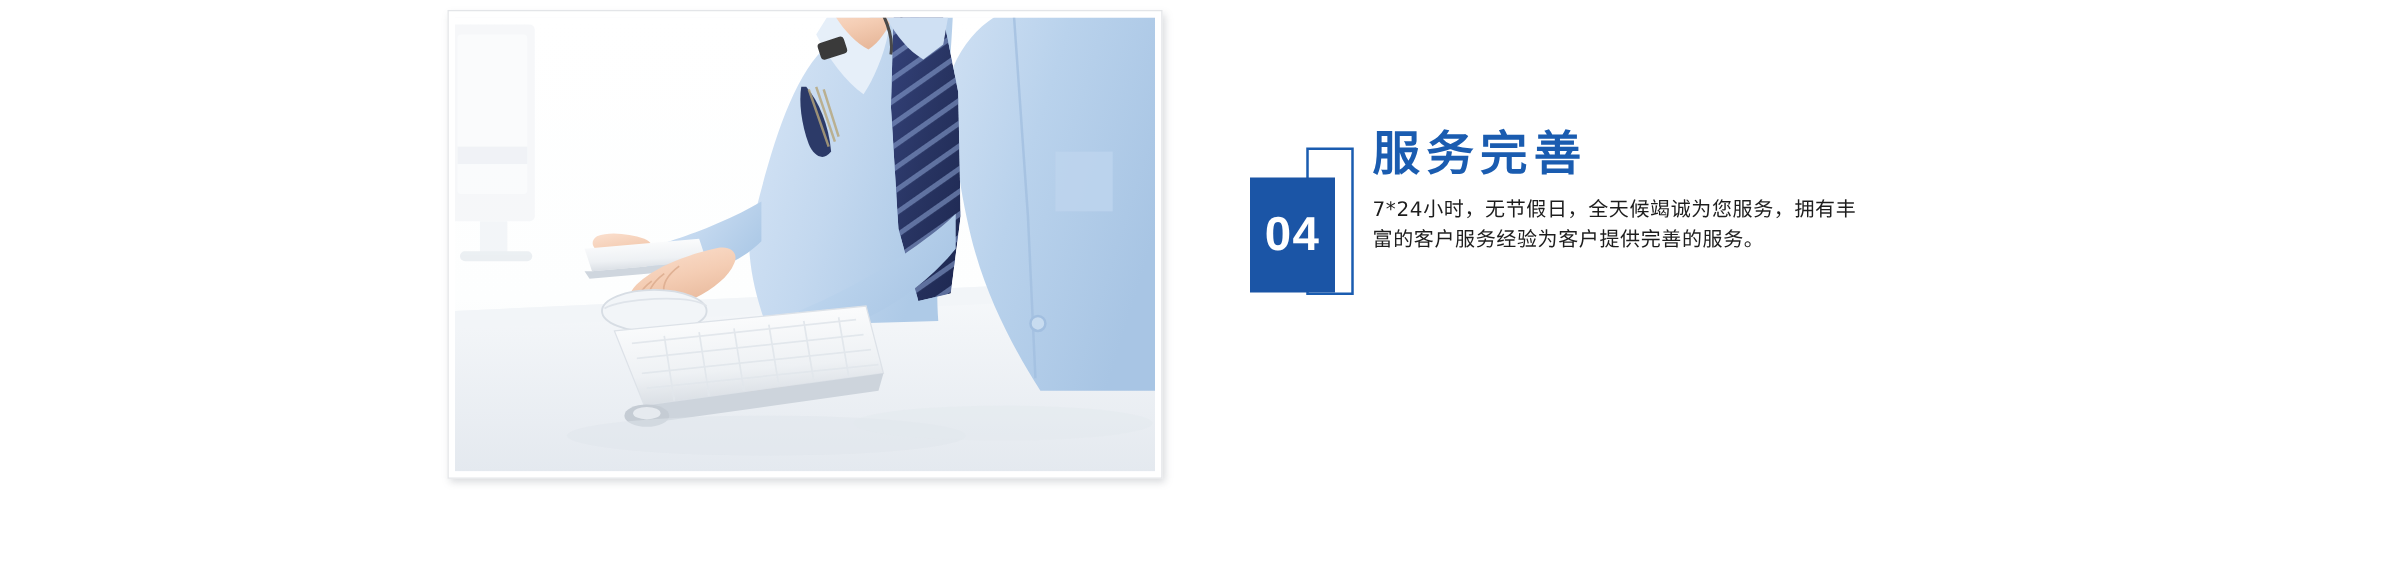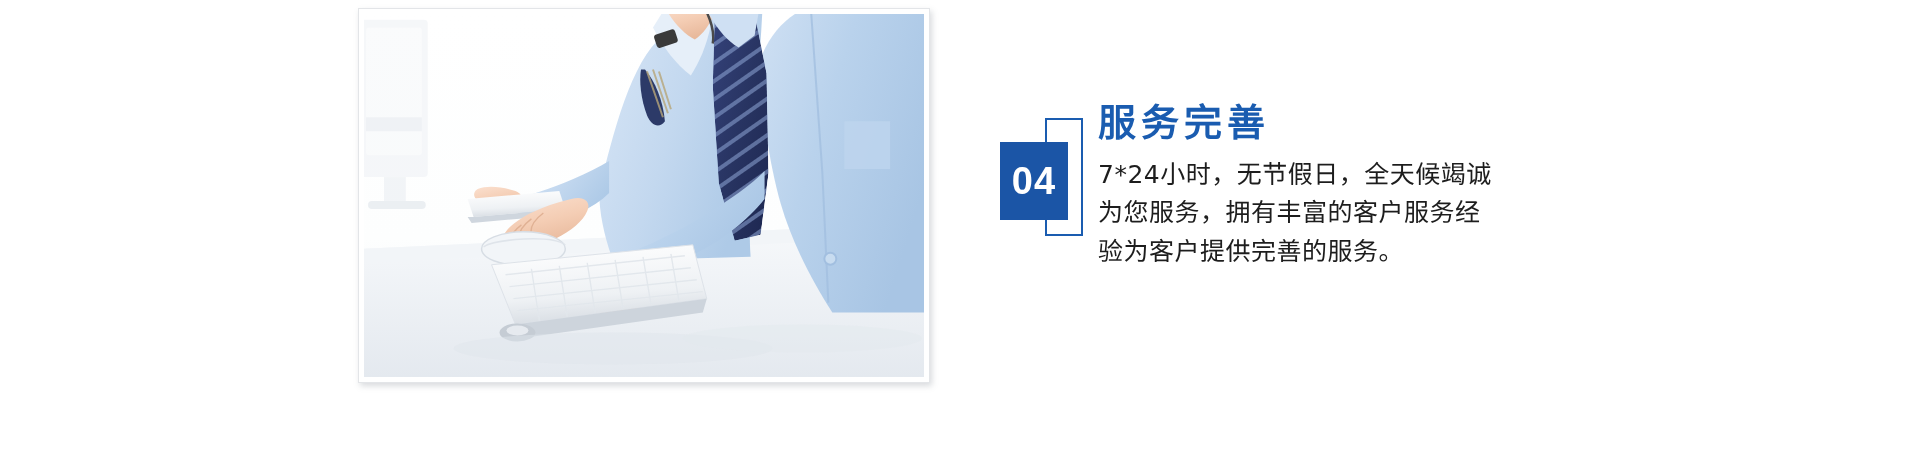--- a/index.html
+++ b/index.html
@@ -66,21 +66,21 @@
     height: 118px;
     border: 2px solid #1a5cb0;
     box-sizing: border-box;
     background: transparent;
   }
   .badge-square {
     position: absolute;
     left: 0px;
     top: 24px;
     width: 68px;
-    height: 78px;
+    height: 92px;
     background: #1b55a6;
     display: flex;
     align-items: center;
     justify-content: center;
   }
   .badge-number {
     color: #ffffff;
     font-size: 38px;
     font-weight: bold;
     letter-spacing: 1px;
@@ -99,21 +99,21 @@
     font-size: 38px;
     font-weight: bold;
     letter-spacing: 5px;
     line-height: 1.25;
     margin: 0 0 8px 0;
     white-space: nowrap;
     font-family: "DejaVu Sans", "Liberation Sans", sans-serif;
   }
   .body-text {
     color: #1d1d1d;
-    font-size: 25px;
+    font-size: 16px;
     line-height: 1.55;
     letter-spacing: 0.5px;
     margin: 0;
     width: 400px;
     font-family: "DejaVu Sans", "Liberation Sans", sans-serif;
   }
 </style>
 </head>
 <body>
 

